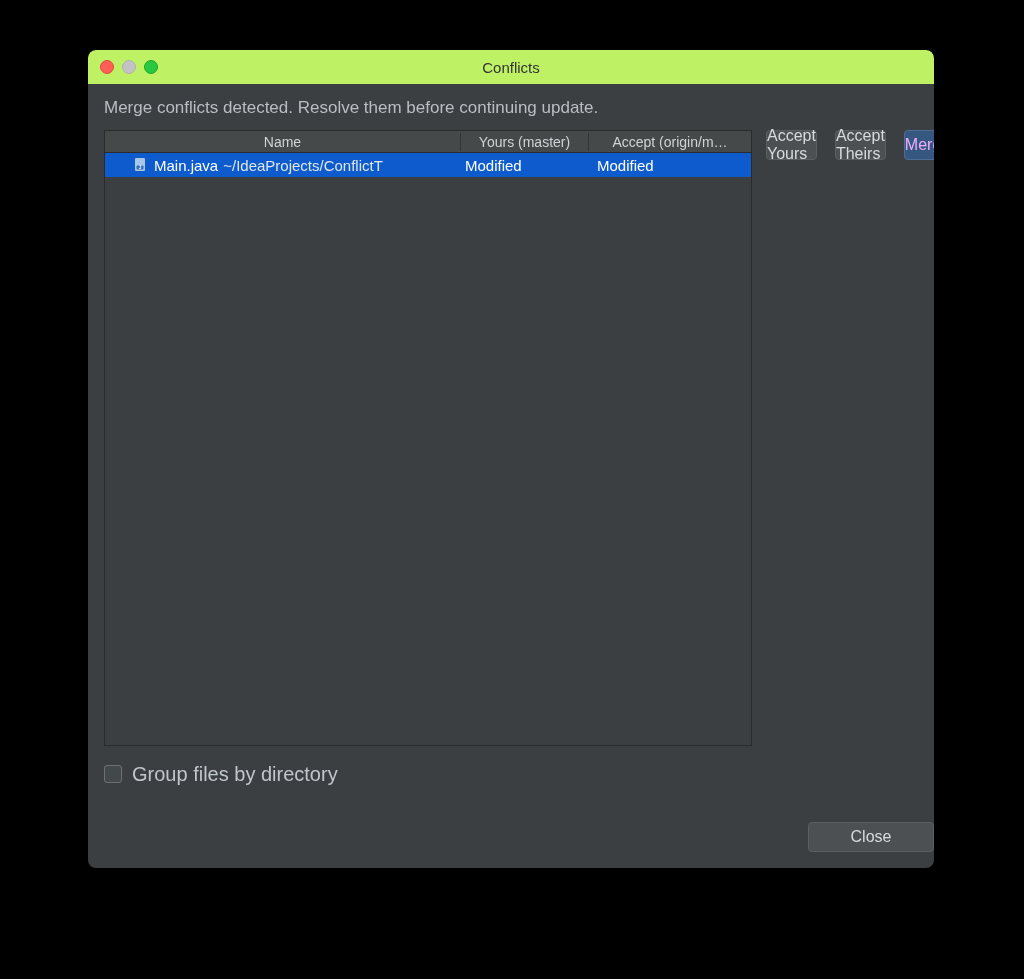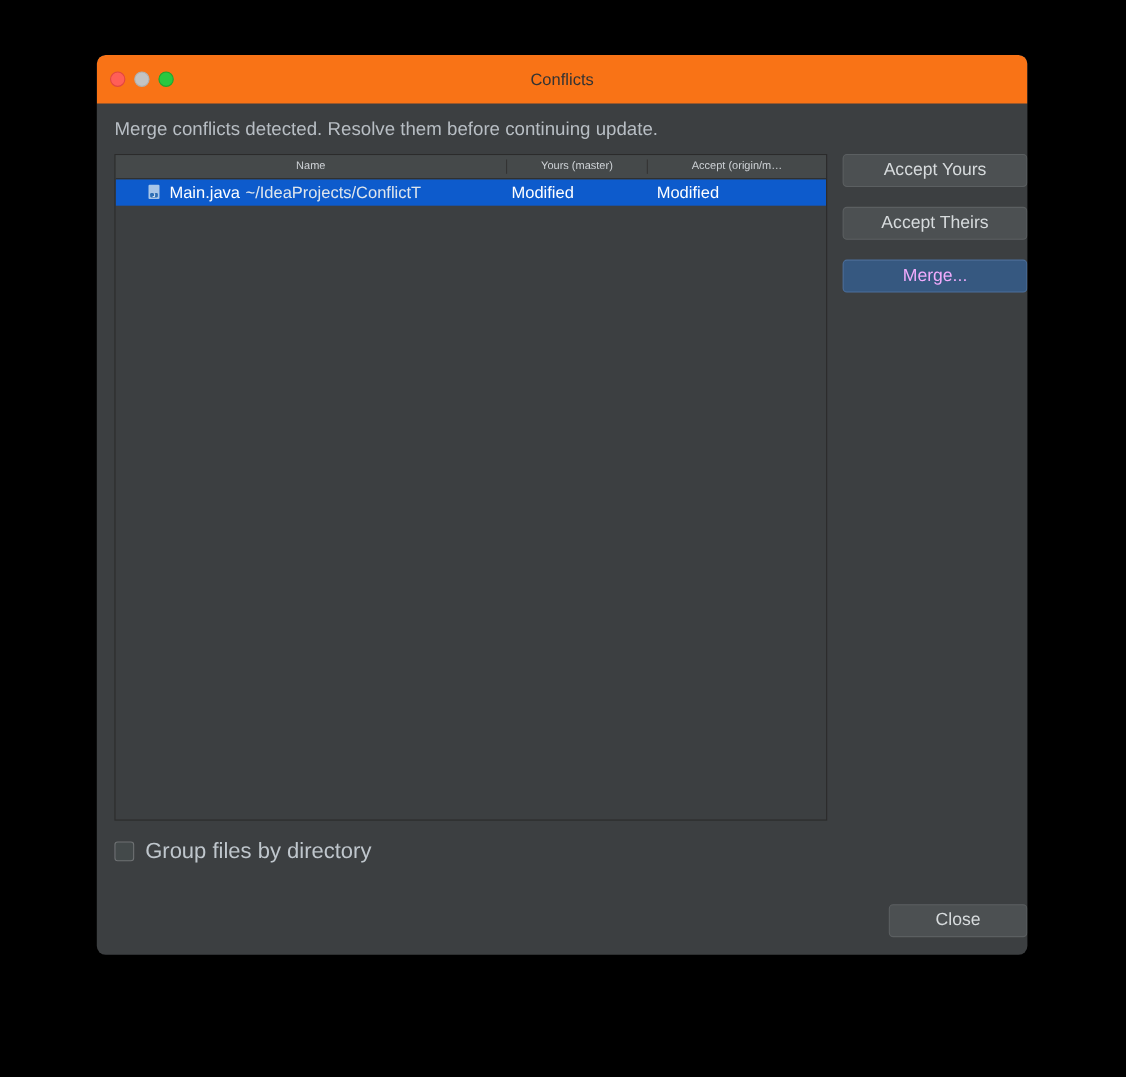--- a/index.html
+++ b/index.html
@@ -17,22 +17,22 @@
     width: 846px;
     height: 818px;
     background: #3c3f41;
     border-radius: 8px;
     box-shadow: 0 20px 50px rgba(0,0,0,0.6);
     display: flex;
     flex-direction: column;
     overflow: hidden;
   }
   .titlebar {
-    height: 44px;
-    background: #f97316;
+    height: 34px;
+    background: #bef264;
     display: flex;
     align-items: center;
     position: relative;
     border-top-left-radius: 8px;
     border-top-right-radius: 8px;
     flex-shrink: 0;
   }
   .traffic-lights {
     display: flex;
     gap: 8px;
@@ -72,21 +72,21 @@
     flex: 1;
     background: #3c3f41;
     border: 1px solid #2b2b2b;
     display: flex;
     flex-direction: column;
     overflow: hidden;
   }
   .thead {
     display: flex;
     background: #45494a;
-    font-size: 10px;
+    font-size: 14px;
     color: #cfd3d7;
     height: 22px;
     align-items: center;
     border-bottom: 1px solid #2b2b2b;
     flex-shrink: 0;
   }
   .th {
     padding: 1px 6px;
     border-right: 1px solid #333;
     white-space: nowrap;
@@ -123,21 +123,21 @@
   .td.col-theirs { justify-content: flex-start; padding-left: 8px; }
   .file-icon {
     width: 16px; height: 16px;
     flex-shrink: 0;
     display: inline-block;
   }
   .path { color: #dfe6ec; }
   .buttons {
     width: 168px;
     display: flex;
-    flex-direction: column;
+    flex-direction: row;
     gap: 18px;
     flex-shrink: 0;
   }
   .btn {
     height: 30px;
     border-radius: 4px;
     border: 1px solid #5b5f61;
     background: #4c5052;
     color: #d7dbdd;
     font-size: 16px;

